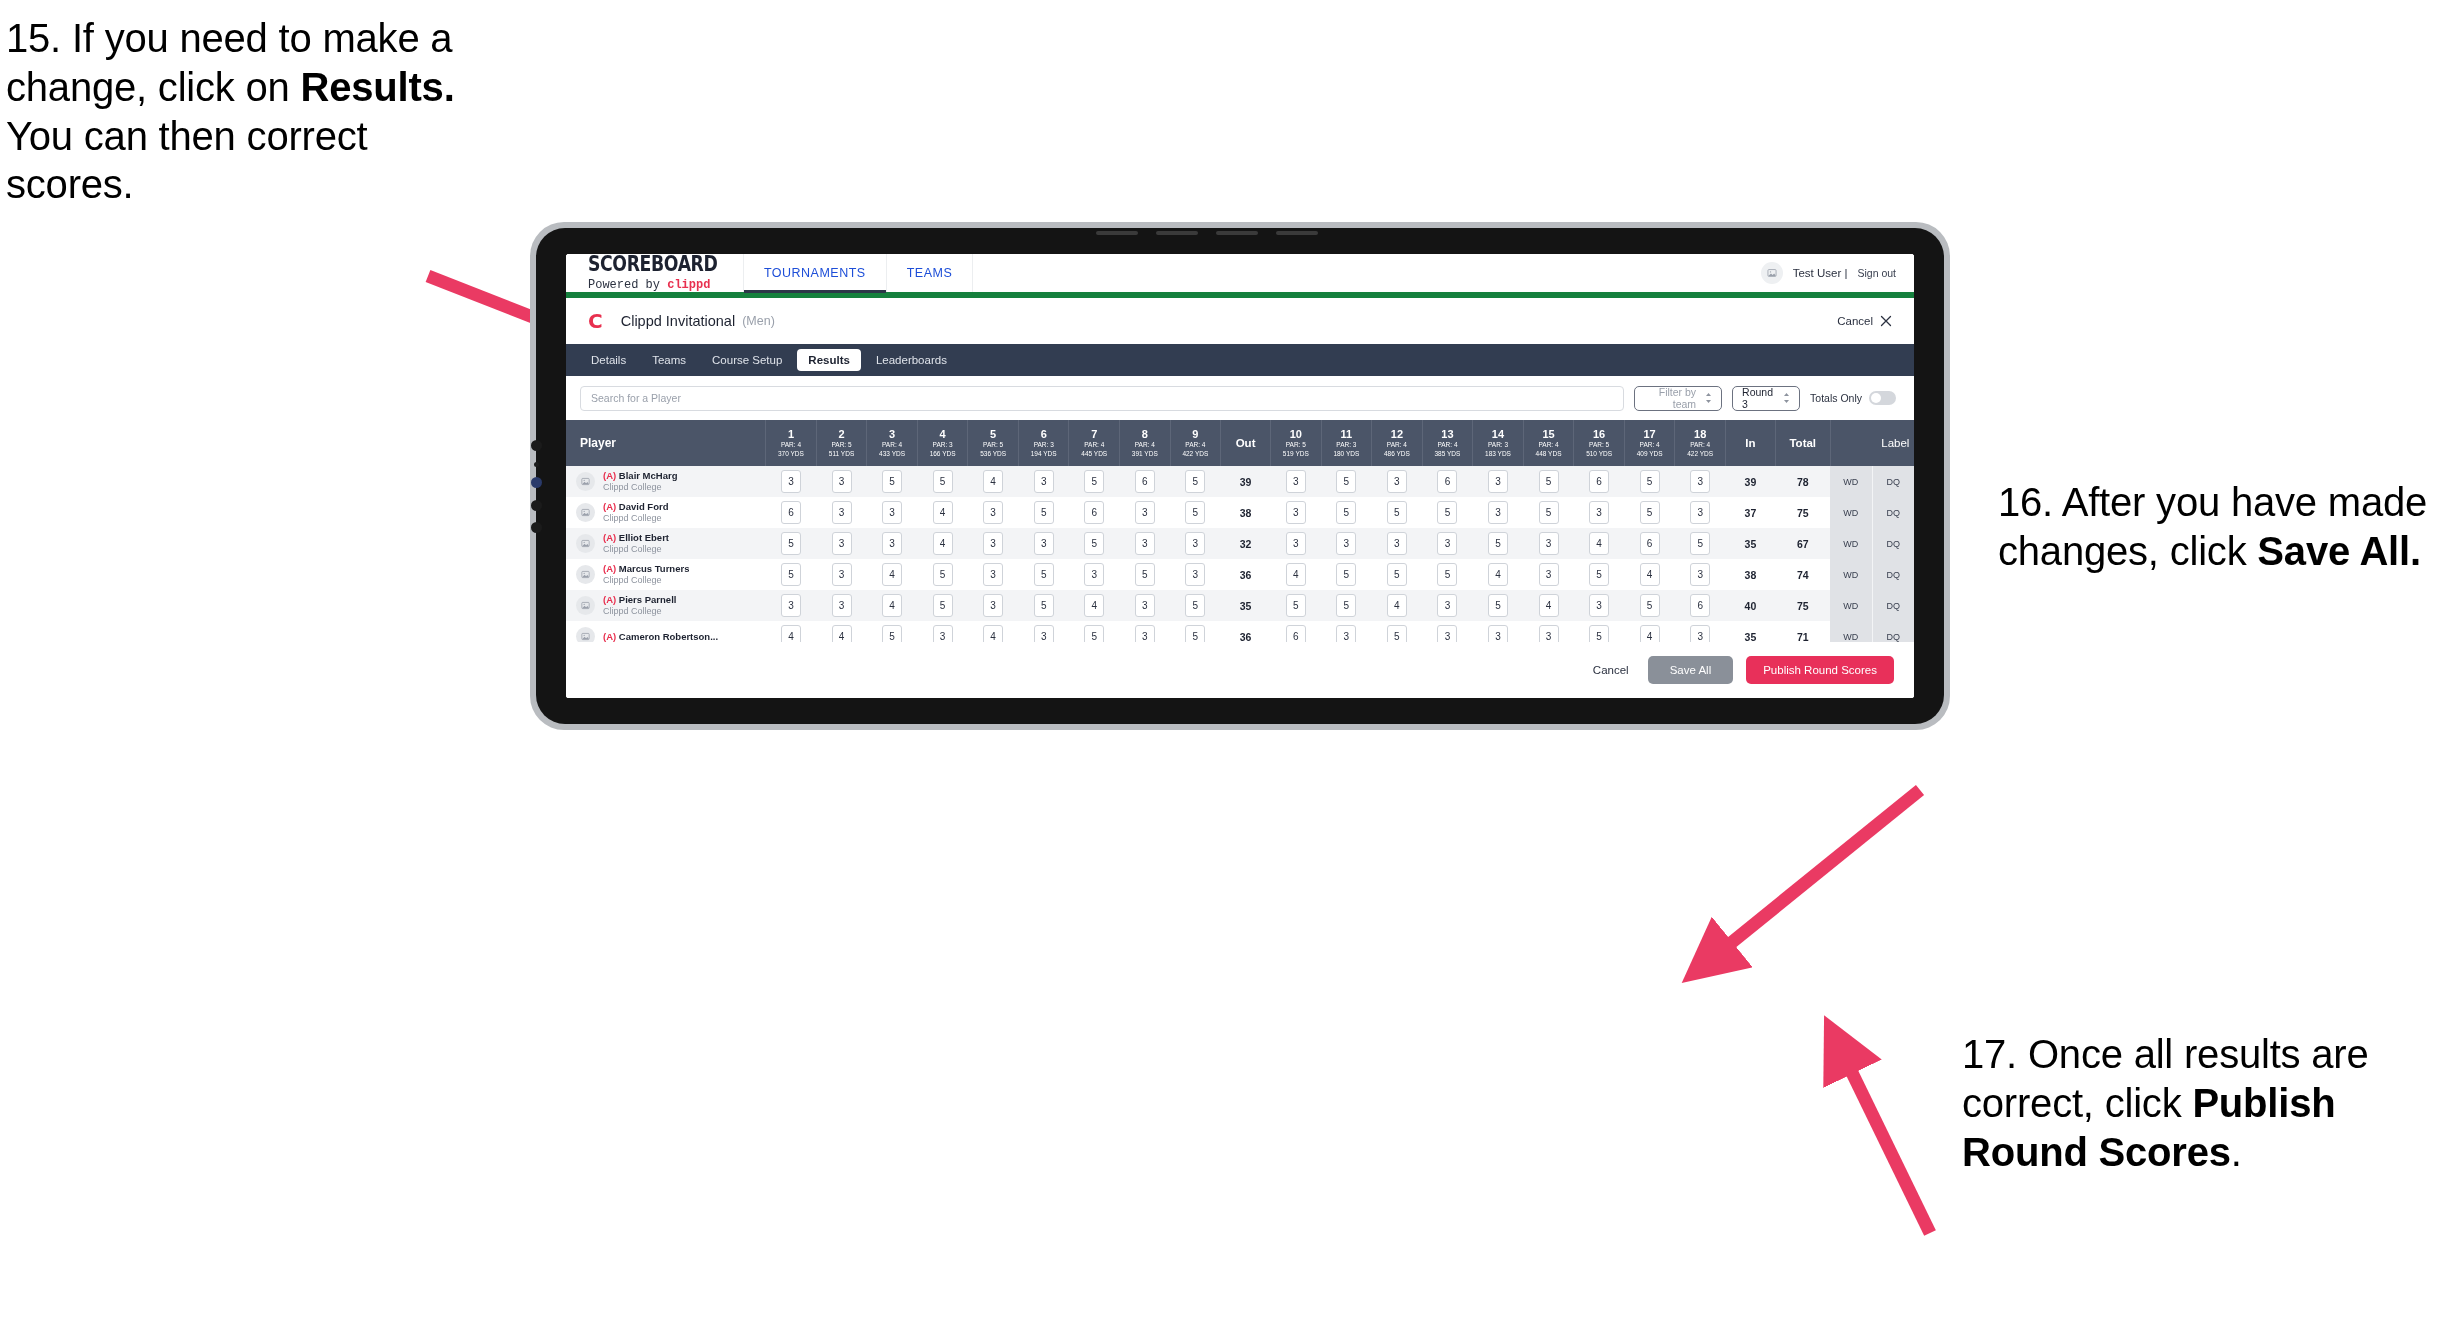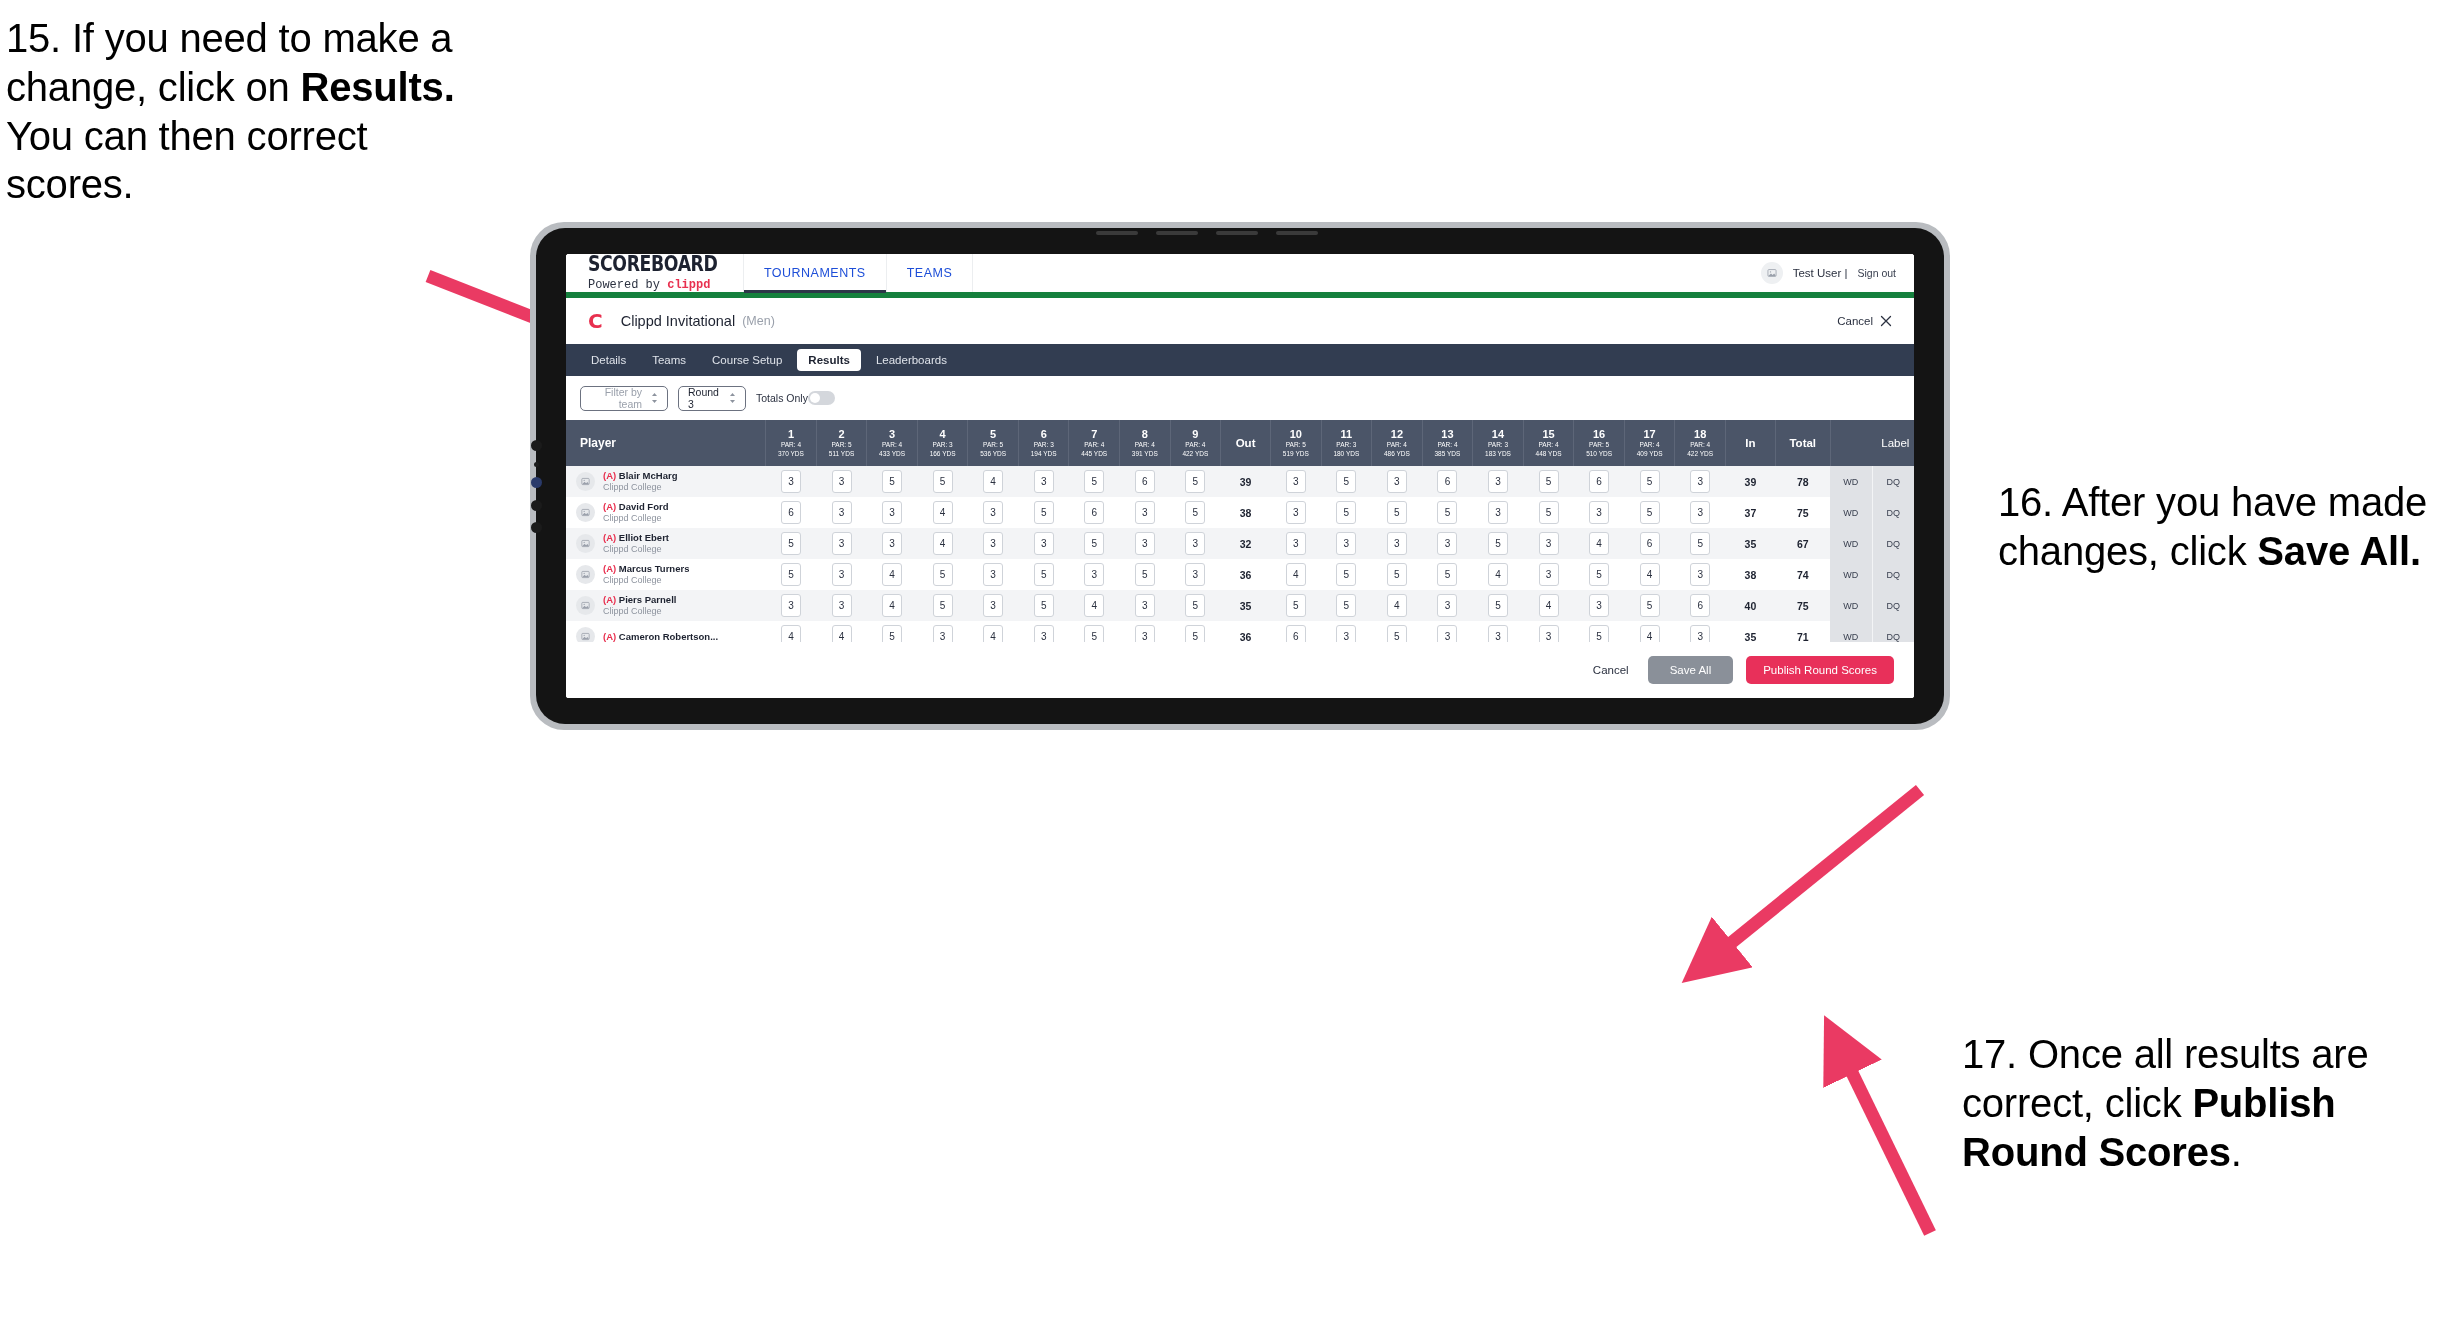--- a/index.html
+++ b/index.html
@@ -150,21 +150,21 @@
   }
   #search-input::placeholder { color: #9aa0ab; }
   .selbox {
     height: 25px; border: 1px solid #6c7280; border-radius: 5px;
     display: flex; align-items: center; justify-content: space-between;
     padding: 0 9px; font-size: 10.5px; gap: 9px; cursor: pointer; background:#fff;
   }
   #filter-team { width: 88px; color: #9aa0ab; text-align: right; }
   #round-select { width: 68px; color: #1d2230; justify-content: space-between; }
   .caret { display: flex; flex-direction: column; line-height: 0; color: #6c7280; }
-  #totals-wrap { display: flex; align-items: center; padding-right: 4px; text-align: right; }
+  #totals-wrap { display: flex; align-items: center; gap: 7px; padding-right: 4px; text-align: right; }
   #totals-label { font-size: 10.5px; color: #2b3140; }
   #totals-toggle {
     width: 27px; height: 14px; border-radius: 8px; background: #d4d7dc;
     position: relative; cursor: pointer;
   }
   #totals-toggle::after {
     content: ""; position: absolute; left: 2px; top: 2px;
     width: 10px; height: 10px; border-radius: 50%; background: #fff;
   }
 
@@ -314,20 +314,21 @@
 
         <div id="tabbar">
           <div class="tab">Details</div>
           <div class="tab">Teams</div>
           <div class="tab">Course Setup</div>
           <div class="tab active">Results</div>
           <div class="tab">Leaderboards</div>
         </div>
 
         <div id="filterbar">
+          <input id="search-input" type="text" placeholder="Search for a Player" style="">
           <div class="selbox" id="filter-team">
             <span>Filter by team</span>
             <span class="caret">
               <svg width="7" height="12" viewBox="0 0 7 12">
                   <path d="M3.5 1 L6 4 L1 4 Z" fill="#8d939e"></path>
                   <path d="M3.5 11 L6 8 L1 8 Z" fill="#8d939e"></path>
                 </svg>
             </span>
           </div>
           <div class="selbox" id="round-select">

